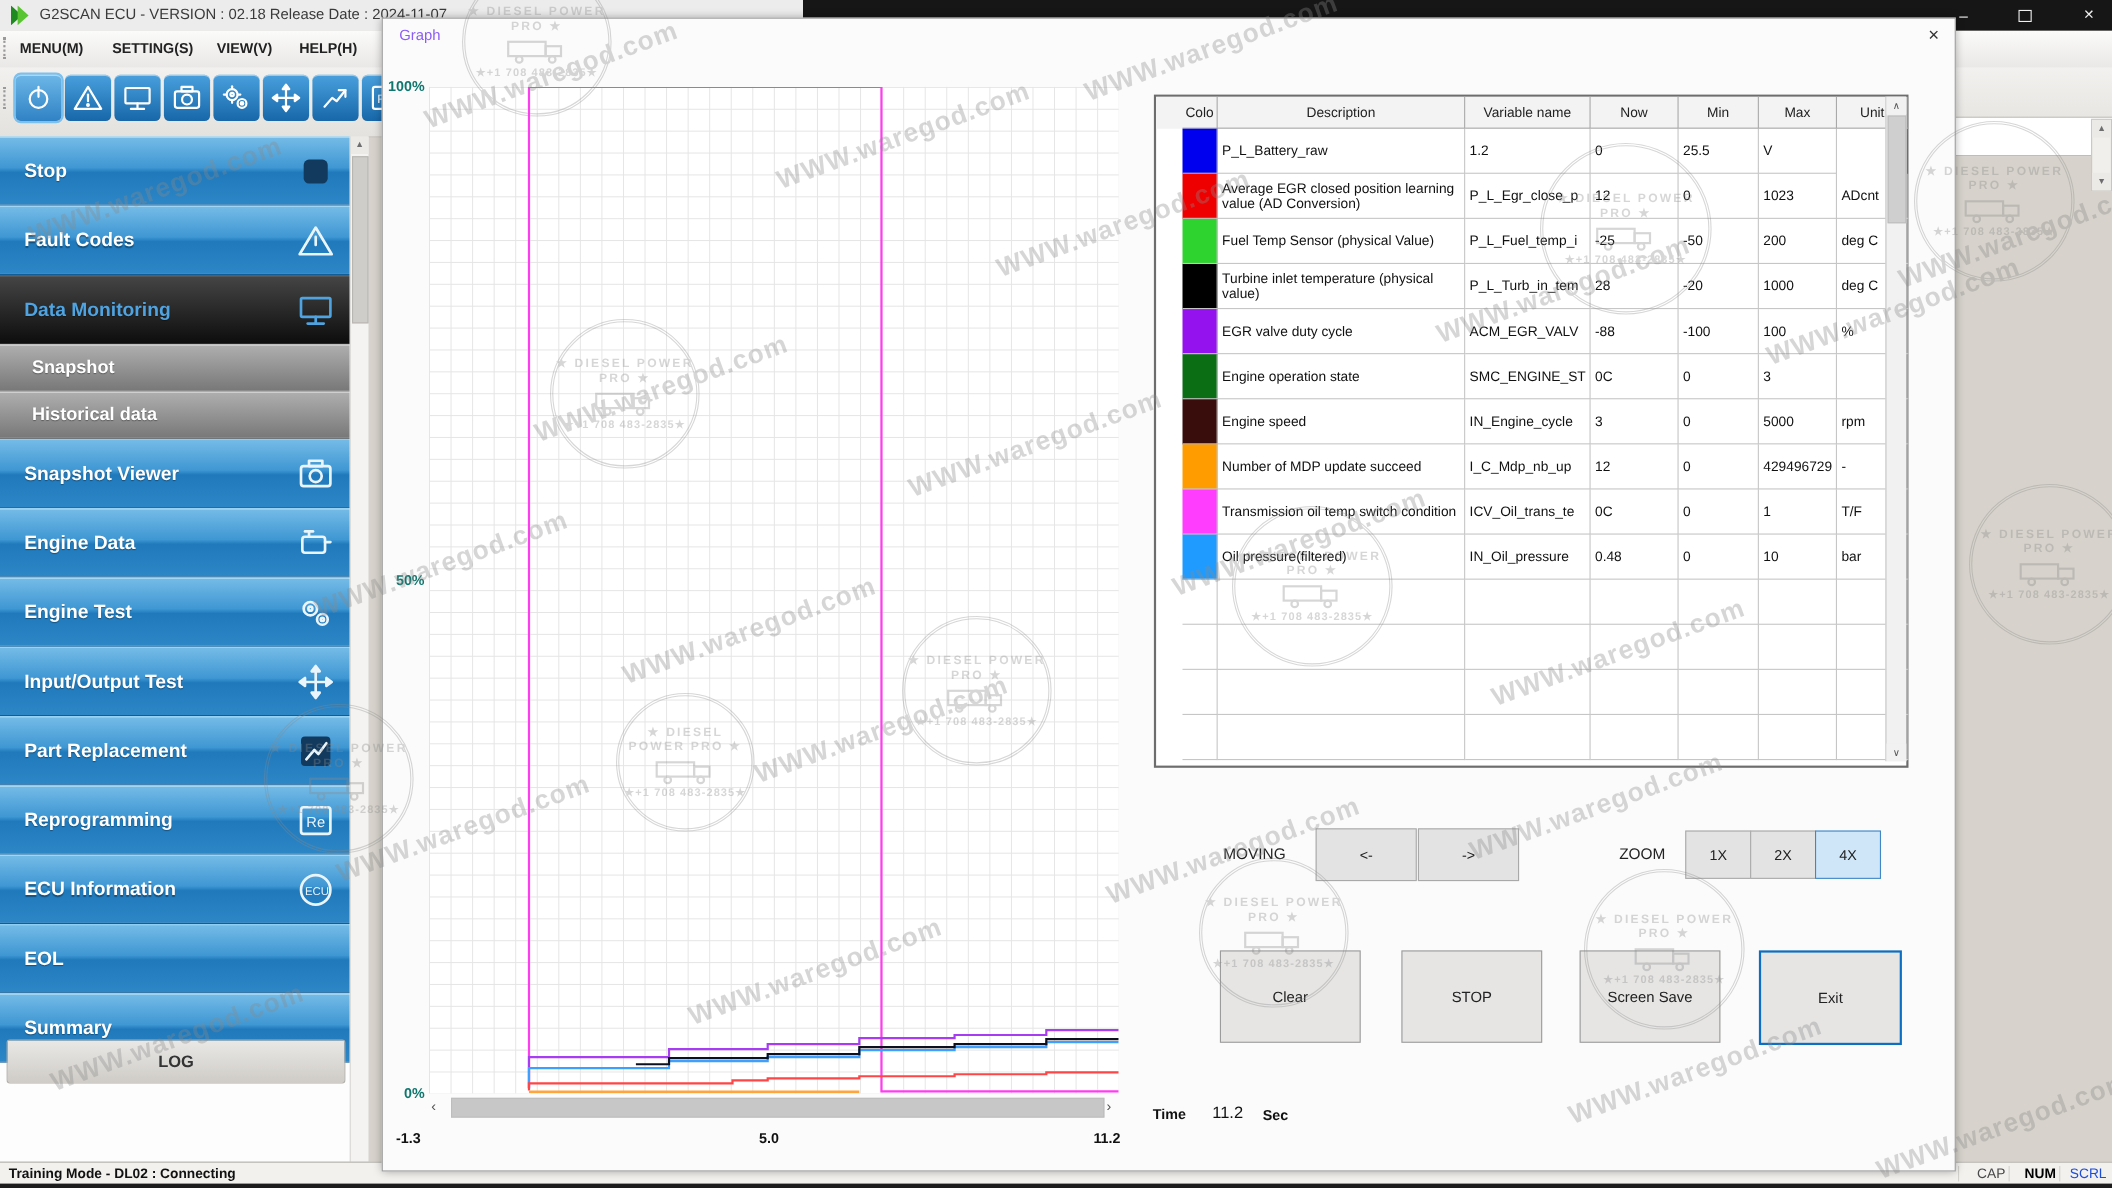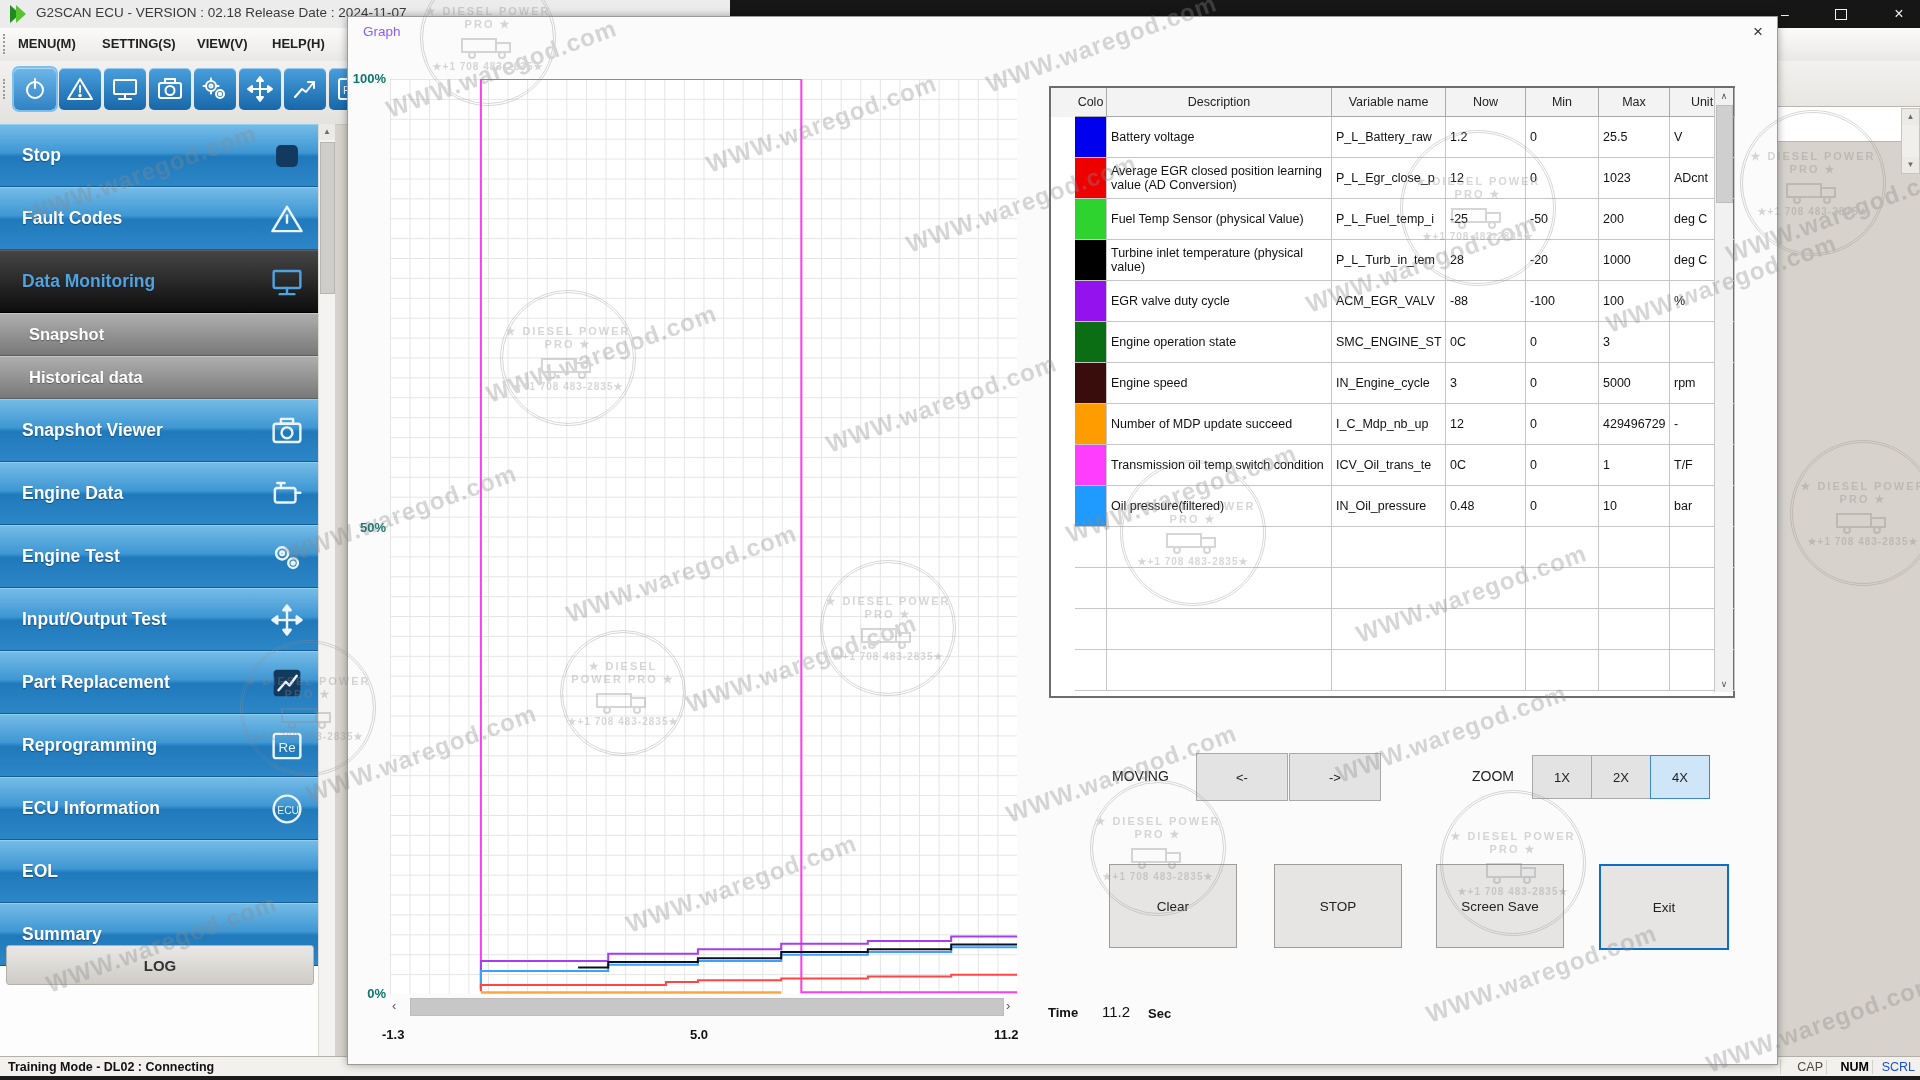--- a/index.html
+++ b/index.html
@@ -343,38 +343,37 @@
           <polyline points="188.1,888.5 218.2,888.5 218.2,883.0 307.9,883.0 307.9,879.3 391.2,879.3 391.2,872.9 477.8,872.9 477.8,870.2 561.2,870.2 561.2,865.6 627.0,865.6" fill="none" stroke="#0c1020" stroke-width="2"></polyline>
           <polyline points="90.9,912.3 90.9,905.9 275.9,905.9 275.9,903.1 307.9,903.1 307.9,901.3 391.2,901.3 391.2,899.4 477.8,899.4 477.8,897.6 561.2,897.6 561.2,895.8 627.0,895.8" fill="none" stroke="#ff4545" stroke-width="2"></polyline>
           <polyline points="90.9,913.6 391.2,913.6" fill="none" stroke="#ffa53d" stroke-width="2.5"></polyline>
         </svg>
     </div>
 
     <span id="hscroll-left" class="abs">‹</span>
     <div id="hscroll-track" class="abs"></div>
     <span id="hscroll-right" class="abs">›</span>
 
-    <span class="abs xlab" style="left:34px">-1.3</span>
+    <span class="abs xlab" style="left:12px">-1.3</span>
     <span class="abs xlab" style="left:342px">5.0</span>
     <span class="abs xlab" style="left:646px">11.2</span>
 
     <div id="dtable" class="abs">
       <div id="thead" class="trow">
         <div>Colo</div>
         <div>Description</div>
         <div>Variable name</div>
         <div>Now</div>
         <div>Min</div>
         <div>Max</div>
         <div>Unit</div>
       </div>
 
       <div class="trow drow">
         <div class="swatch" style="background: rgb(0, 0, 238);"></div>
-        <div class="cell">Battery voltage</div>
         <div class="cell">P_L_Battery_raw</div>
         <div class="cell">1.2</div>
         <div class="cell">0</div>
         <div class="cell">25.5</div>
         <div class="cell">V</div>
       </div>
       <div class="trow drow">
         <div class="swatch" style="background: rgb(238, 0, 0);"></div>
         <div class="cell">Average EGR closed position learning value (AD Conversion)</div>
         <div class="cell">P_L_Egr_close_p</div>

